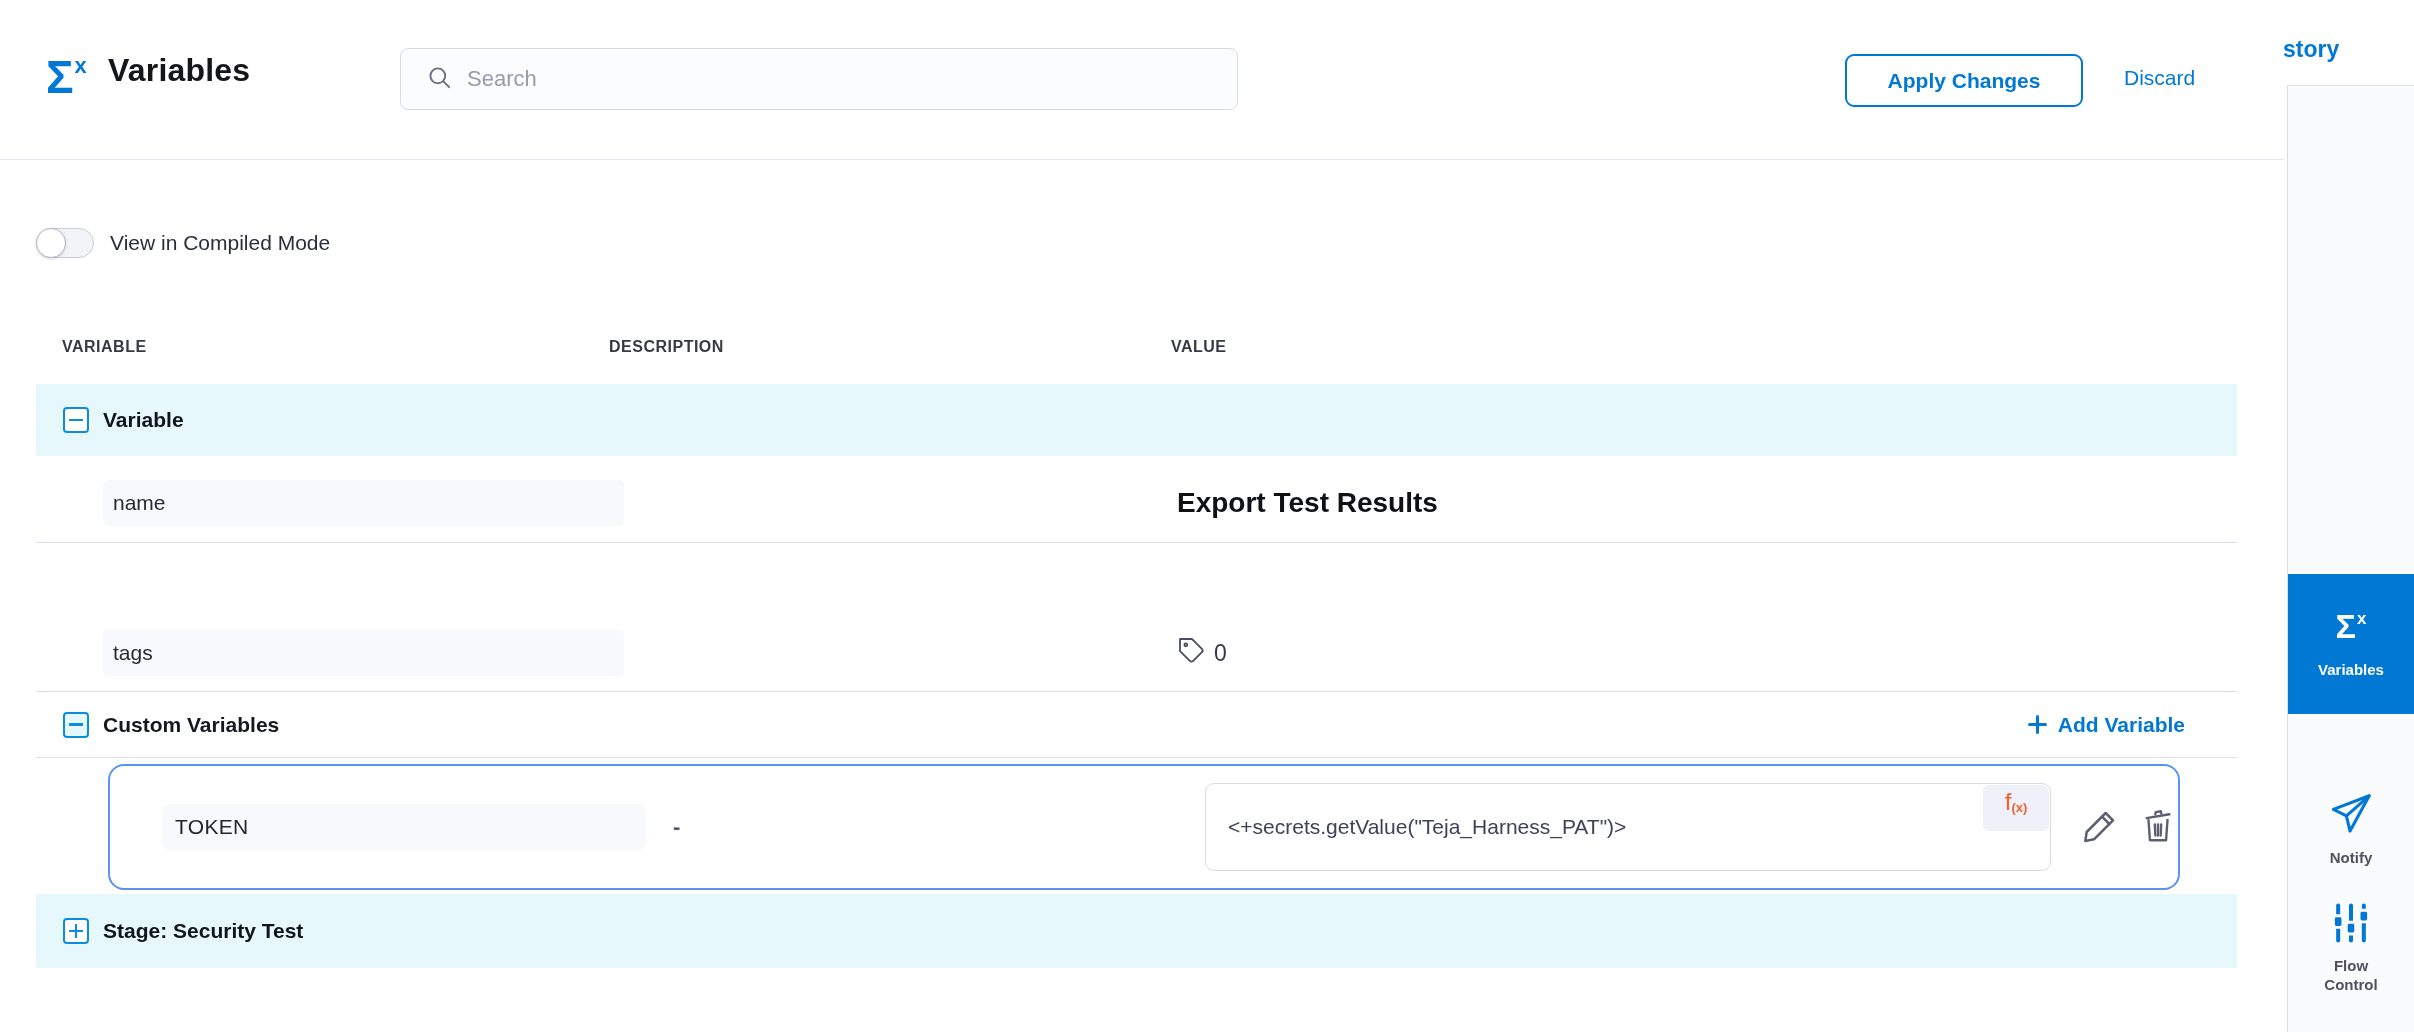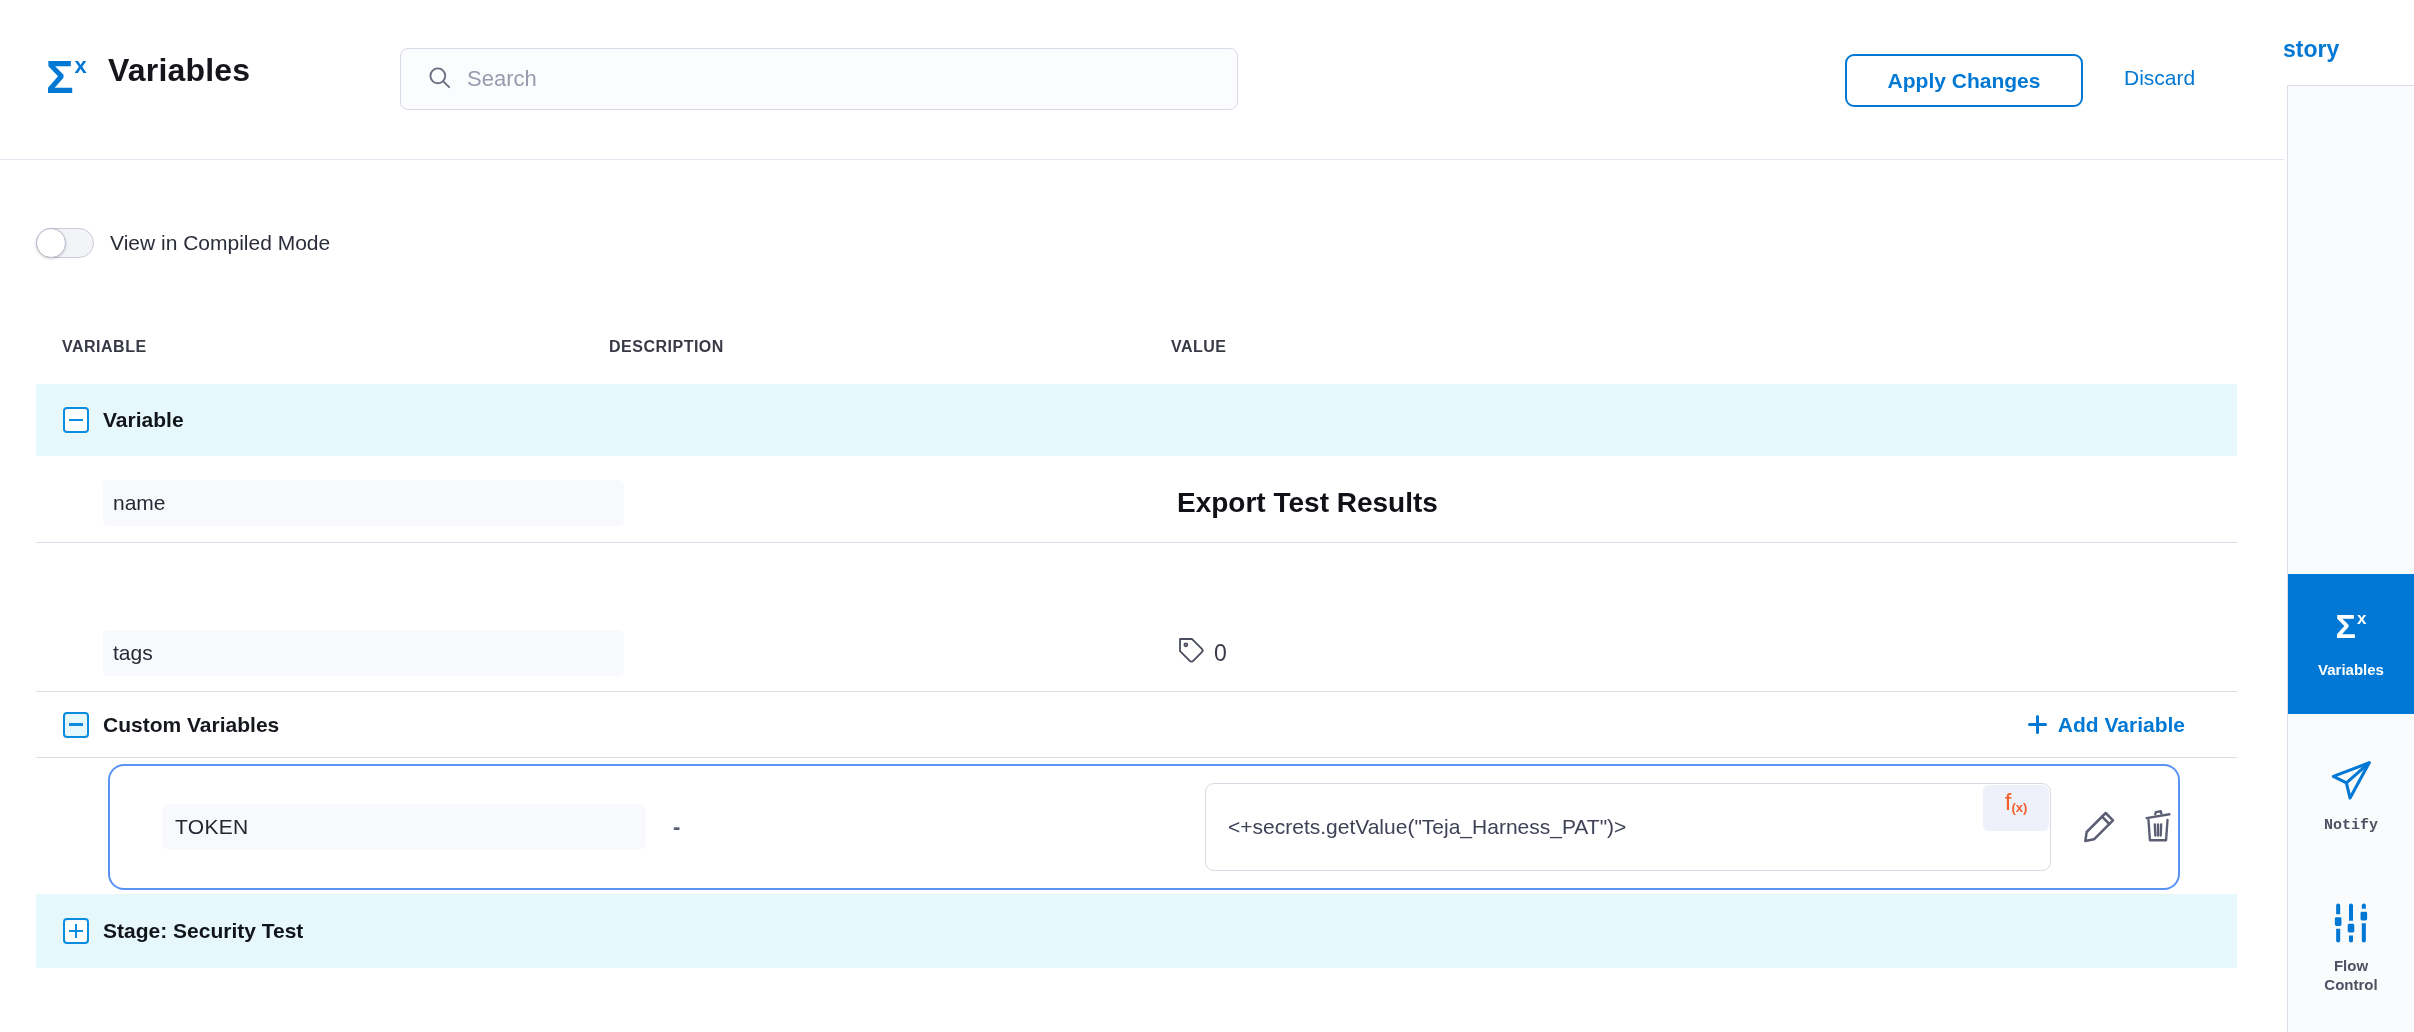--- a/index.html
+++ b/index.html
@@ -33,21 +33,21 @@
     display:flex; flex-direction:column; align-items:center; justify-content:center;
     cursor:pointer;
   }
   .rail-label{
     font-size:15px; font-weight:700; color:#4f5162;
     text-align:center; line-height:1.25; max-width:90px;
   }
   .rail-item.active{ background:var(--blue); }
   .rail-item.active .rail-label{ color:#fff; }
   #rail-variables{ top:488px; height:140px; gap:18px; }
-  #rail-notify{ top:660px; height:102px; gap:8px;font-family:Liberation Mono, monospace; }
+  #rail-notify{ top:692px; height:102px; gap:8px; }
   #rail-flow{ top:800px; height:124px; gap:8px; }
 
   .sigma{ font-weight:700; white-space:nowrap; line-height:1; }
   .sigma .s-main{ font-size:34px; }
   .sigma .s-sup{ font-size:17px; font-weight:700; vertical-align:14px; margin-left:1px; }
   .rail-item .sigma{ color:#fff; }
 
   
   .drawer{
     position:absolute; left:0; top:0; width:2284px; height:1032px; background:#fff;

